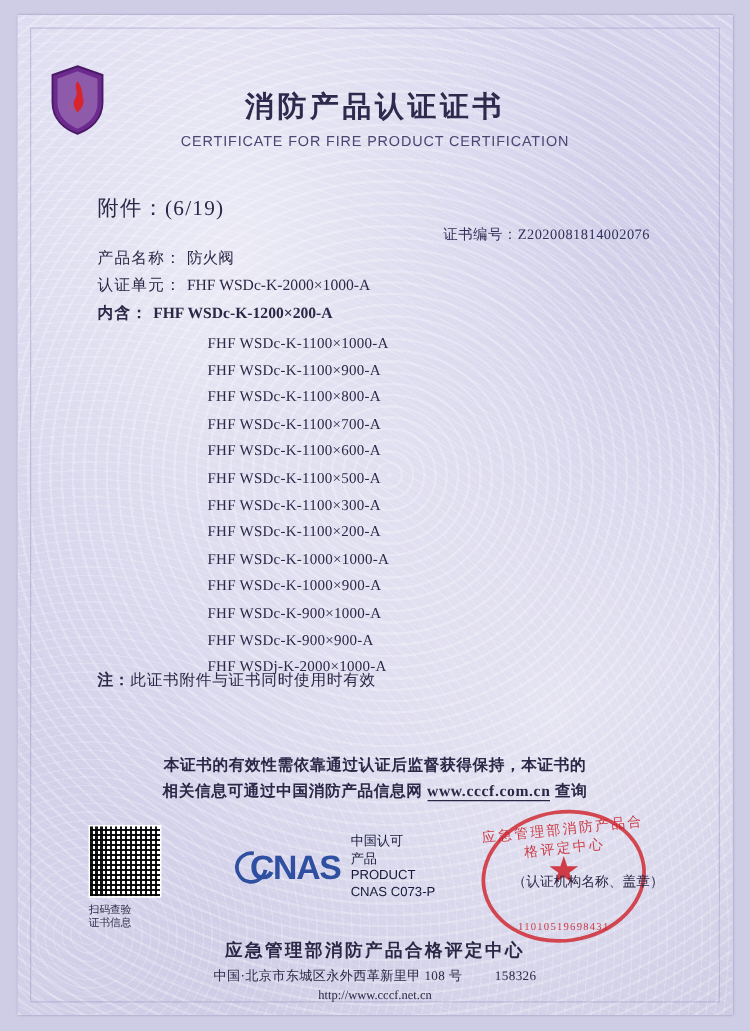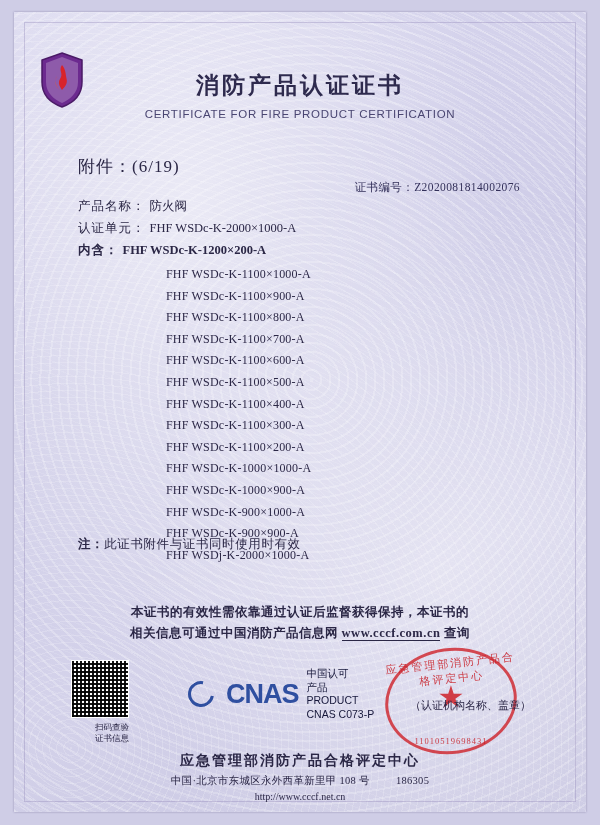--- a/index.html
+++ b/index.html
@@ -103,31 +103,31 @@
   #qr-left .qr {
     width:58px; height:58px;
     background-color:#ffffff;
     background-image:
       repeating-linear-gradient(90deg,#141414 0 2px, #ffffff 2px 4px),
       repeating-linear-gradient(0deg,#141414 0 2px, #ffffff 2px 4px);
     background-blend-mode:multiply;
     border:1px solid #fff;
   }
   #qr-left .cap {
-    margin-top:4px; font-size:8.5px; line-height:11px; color:#2b2746; text-align:right;
+    margin-top:4px; font-size:8.5px; line-height:11px; color:#2b2746; text-align:left;
   }
 
   #cnas {
     position:absolute; left:176px; top:655px;
     display:flex; align-items:center; gap:8px;
   }
   #cnas .mark {
     font-family:"Liberation Sans", sans-serif;
     font-weight:bold; font-size:27px; color:#2f4fa0; letter-spacing:-1px;
-    position:relative; padding-left:36px;
+    position:relative; padding-left:10px;
   }
   #cnas .mark .swoosh {
     position:absolute; left:-2px; top:2px; width:26px; height:26px;
     border:3px solid #2f4fa0; border-radius:50%;
     border-right-color:transparent; transform:rotate(-35deg);
   }
   #cnas .lines {
     font-family:"Liberation Sans", sans-serif;
     font-size:10.5px; line-height:13.5px; color:#16173a;
   }
@@ -206,21 +206,20 @@
     <span class="lbl">内含：</span><span class="val">FHF WSDc-K-1200×200-A</span>
   </div>
 
   <div class="model-list">
     <div class="model-row">FHF WSDc-K-1100×1000-A</div>
     <div class="model-row">FHF WSDc-K-1100×900-A</div>
     <div class="model-row">FHF WSDc-K-1100×800-A</div>
     <div class="model-row">FHF WSDc-K-1100×700-A</div>
     <div class="model-row">FHF WSDc-K-1100×600-A</div>
     <div class="model-row">FHF WSDc-K-1100×500-A</div>
-    <div class="model-row">FHF WSDc-K-1100×400-A</div>
     <div class="model-row">FHF WSDc-K-1100×300-A</div>
     <div class="model-row">FHF WSDc-K-1100×200-A</div>
     <div class="model-row">FHF WSDc-K-1000×1000-A</div>
     <div class="model-row">FHF WSDc-K-1000×900-A</div>
     <div class="model-row">FHF WSDc-K-900×1000-A</div>
     <div class="model-row">FHF WSDc-K-900×900-A</div>
     <div class="model-row">FHF WSDj-K-2000×1000-A</div>
   </div>
 
   <div id="note">
@@ -255,16 +254,16 @@
   <div id="seal">
     <div class="ring"></div>
     <div class="arc-top">应急管理部消防产品合格评定中心</div>
     <div class="star">★</div>
     <div class="arc-bot">11010519698431</div>
   </div>
   <div id="seal-note">（认证机构名称、盖章）</div>
 
   <div id="org">应急管理部消防产品合格评定中心</div>
   <div id="addr">
-    <span>中国·北京市东城区永外西革新里甲 108 号</span><span class="sp"></span><span>186305</span>
+    <span>中国·北京市东城区永外西革新里甲 108 号</span><span class="sp"></span><span>158326</span>
   </div>
   <div id="web">http://www.cccf.net.cn</div>
 </div>
 
 </body></html>

